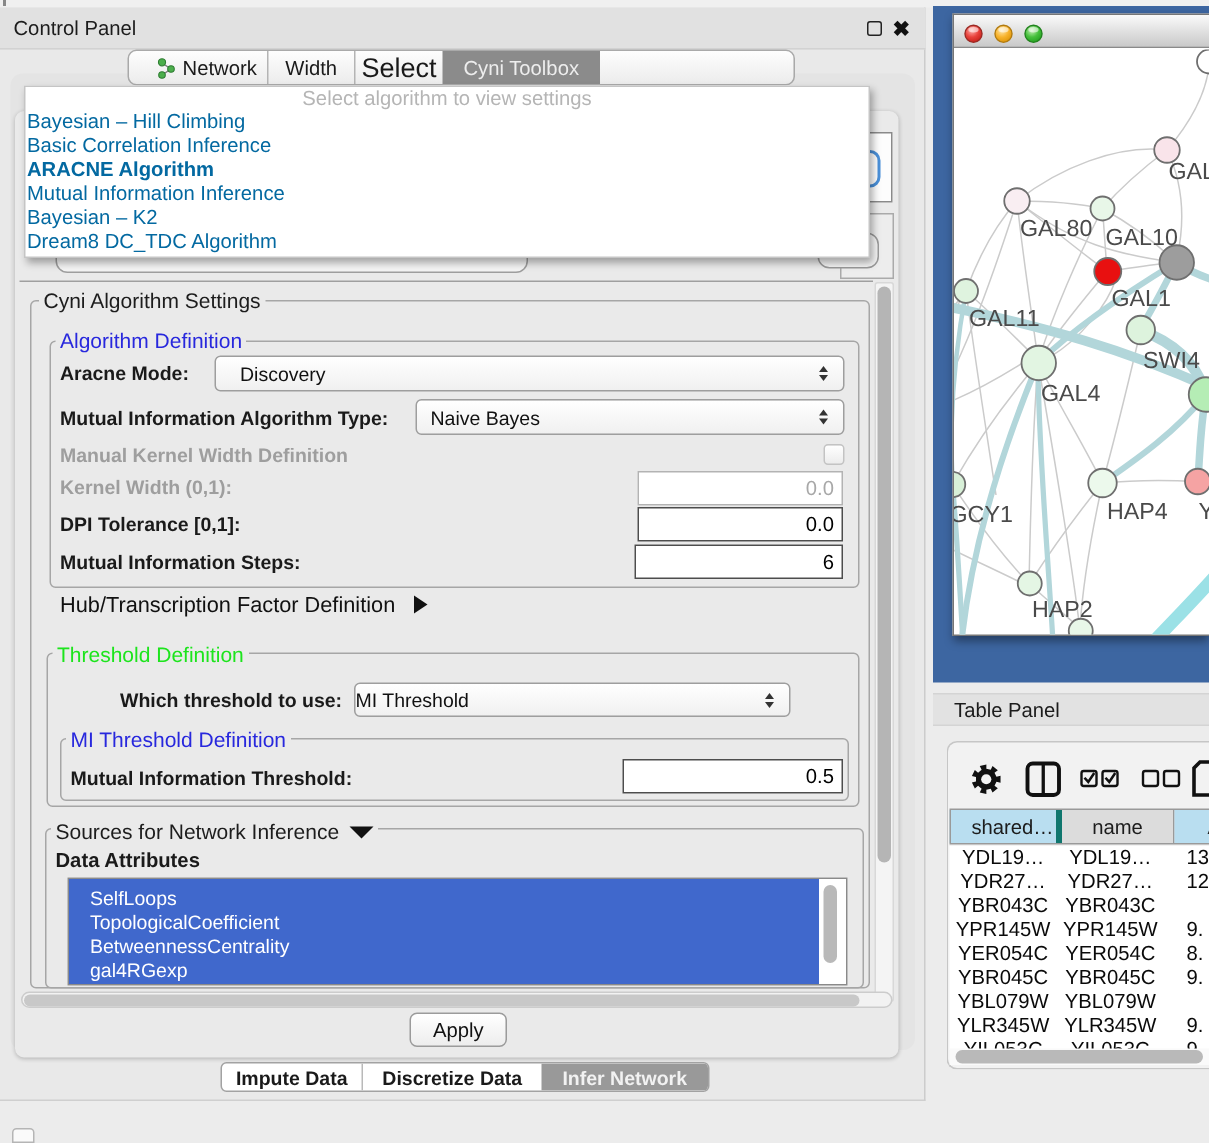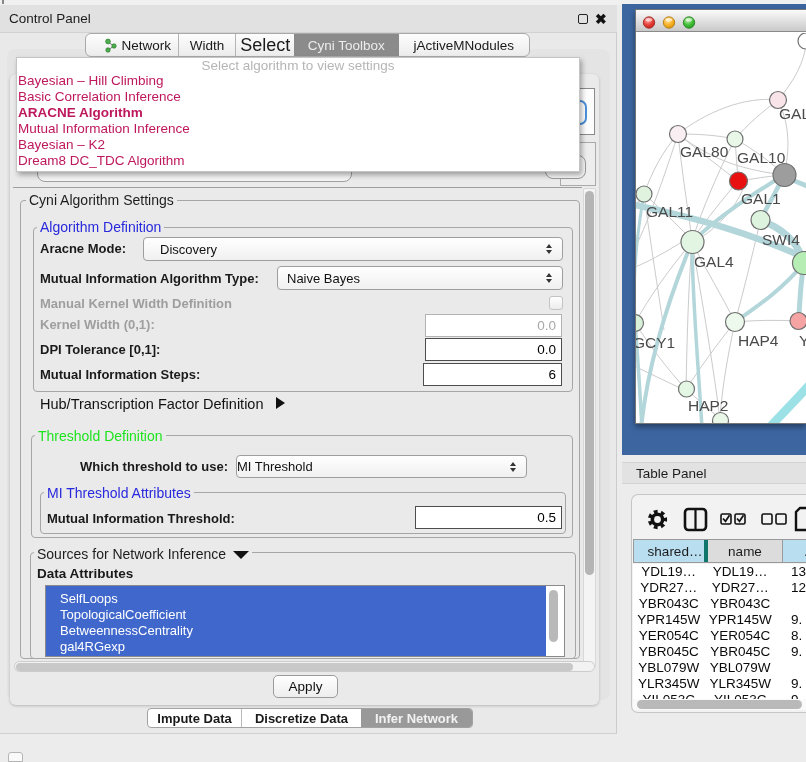--- a/index.html
+++ b/index.html
@@ -29,42 +29,41 @@
     <svg width="13" height="15" viewBox="0 0 13 15" style="margin-right:4px;">
       <line x1="3" y1="4" x2="9" y2="8" stroke="#7a7a7a" stroke-width="1"></line>
       <line x1="3" y1="12" x2="9" y2="8" stroke="#7a7a7a" stroke-width="1"></line>
       <circle cx="3" cy="3.5" r="2.4" fill="#4cae4c" stroke="#2e7d32" stroke-width="0.7"></circle>
       <circle cx="9" cy="8" r="2.2" fill="#4cae4c" stroke="#2e7d32" stroke-width="0.7"></circle>
       <circle cx="3" cy="12" r="2.2" fill="#4cae4c" stroke="#2e7d32" stroke-width="0.7"></circle>
     </svg>Network</div>
   <div style="width:58px;height:100%;display:flex;align-items:center;justify-content:center;font-size:13.5px;color:#1a1a1a;border-right:1px solid #b4b4b4;">Width</div>
   <div style="width:58px;height:100%;display:flex;align-items:center;justify-content:center;font-size:18px;color:#1a1a1a;">Select</div>
   <div style="width:105px;height:100%;display:flex;align-items:center;justify-content:center;font-size:13.5px;color:#ededed;background:#8b8b8b;">Cyni Toolbox</div>
-  <div style="width:131px;height:100%;display:flex;align-items:center;justify-content:center;font-size:13.5px;color:#1a1a1a;">jActiveMNodules</div>
 </div>
 
 <div class="abs" style="left:13px;top:187px;width:569px;height:474px;border-top:1.5px solid #9f9f9f;"></div>
 
 <div class="abs" style="left:583px;top:188px;width:13px;height:480px;background:#f4f4f4;border:1px solid #d8d8d8;border-radius:2px;"></div>
 <div class="abs" style="left:585px;top:191px;width:9px;height:384px;background:#b5b5b5;border-radius:5px;"></div>
 
 <div class="abs" style="left:14px;top:661px;width:581px;height:11px;background:#f2f2f2;border:1px solid #cccccc;border-radius:6px;"></div>
 <div class="abs" style="left:16px;top:662.5px;width:557px;height:8px;background:#c8c8c8;border-radius:5px;"></div>
 
 <div class="abs" style="left:20px;top:200px;width:560px;height:459px;border:1px solid #a6a6a6;border-radius:4px;"></div>
 <div class="abs" style="left:26px;top:192px;background:#eaeaea;padding:0 3px;font-size:14px;color:#1d1d1d;">Cyni Algorithm Settings</div>
 
 <div class="abs" style="left:33px;top:227px;width:540px;height:165px;border:1px solid #a6a6a6;border-radius:4px;"></div>
 <div class="abs" style="left:37px;top:219px;background:#eaeaea;padding:0 3px;font-size:14px;color:#2828dd;">Algorithm Definition</div>
 
 <div class="abs" style="left:31px;top:435px;width:542px;height:103px;border:1px solid #a6a6a6;border-radius:4px;"></div>
 <div class="abs" style="left:35px;top:428px;background:#eaeaea;padding:0 3px;font-size:14px;color:#1de41d;">Threshold Definition</div>
 
 <div class="abs" style="left:40px;top:492px;width:526px;height:42px;border:1px solid #a6a6a6;border-radius:4px;"></div>
-<div class="abs" style="left:44px;top:485px;background:#eaeaea;padding:0 3px;font-size:14px;color:#2828dd;">MI Threshold Attributes</div>
+<div class="abs" style="left:44px;top:485px;background:#eaeaea;padding:0 3px;font-size:14px;color:#2828dd;">MI Threshold Definition</div>
 
 <div class="abs" style="left:30px;top:552px;width:546px;height:107px;border:1px solid #a6a6a6;border-radius:4px;"></div>
 <div class="abs" style="left:34px;top:546px;background:#eaeaea;padding:0 3px;font-size:14px;color:#1d1d1d;">Sources for Network Inference <span style="display:inline-block;width:0;height:0;border-left:8px solid transparent;border-right:8px solid transparent;border-top:8px solid #111;vertical-align:middle;margin-left:3px;"></span></div>
 
 <style>
 .lbl { position:absolute; font-size:13px; font-weight:bold; color:#1a1a1a; }
 .lblg { position:absolute; font-size:13px; font-weight:bold; color:#9e9e9e; }
 .combo { position:absolute; background:linear-gradient(#ffffff,#f0f0f0); border:1px solid #9e9e9e; border-radius:4px; font-size:13px; color:#111; padding-left:10px; display:flex; align-items:center; }
 .arr { position:absolute; right:9px; top:50%; margin-top:-5px; width:7px; height:10px; }
 .arr:before { content:""; position:absolute; left:0; top:0; border-left:3.5px solid transparent; border-right:3.5px solid transparent; border-bottom:4px solid #333; }
@@ -107,21 +106,21 @@
 <div class="abs" style="left:8px;top:752px;width:15px;height:10px;background:#fafafa;border:1px solid #b5b5b5;border-radius:3px 3px 0 0;"></div>
 
 <div class="abs" style="left:37px;top:150px;width:315px;height:32px;background:#f4f4f4;border:1.5px solid #9e9e9e;border-radius:8px;"></div>
 <div class="abs" style="left:548px;top:88px;width:47px;height:47px;background:#fdfdfd;border:1px solid #8a8a8a;"></div>
 <div class="abs" style="left:552px;top:100px;width:35px;height:25px;background:#fff;border:2px solid #4a90d9;border-radius:7px;"></div>
 <div class="abs" style="left:560px;top:142px;width:36px;height:44px;border:1px solid #aaaaaa;background:#ededed;"></div>
 <div class="abs" style="left:545px;top:155px;width:41px;height:24px;background:#f5f5f5;border:1.5px solid #9a9a9a;border-radius:8px;"></div>
 
 <div class="abs" style="left:16px;top:57px;width:564px;height:115px;background:#ffffff;border:1px solid #c5c5c5;box-shadow:2px 3px 5px rgba(0,0,0,0.32);"></div>
 <div class="abs" style="left:16px;top:58px;width:564px;text-align:center;font-size:13.5px;color:#b5b5b5;">Select algorithm to view settings</div>
-<div class="abs" style="left:18px;top:73px;font-size:13.5px;color:#be185d;line-height:16px;">Bayesian – Hill Climbing<br>Basic Correlation Inference<br><b>ARACNE Algorithm</b><br>Mutual Information Inference<br>Bayesian – K2<br>Dream8 DC_TDC Algorithm</div>
+<div class="abs" style="left:18px;top:73px;font-size:13.5px;color:#0369a1;line-height:16px;">Bayesian – Hill Climbing<br>Basic Correlation Inference<br><b>ARACNE Algorithm</b><br>Mutual Information Inference<br>Bayesian – K2<br>Dream8 DC_TDC Algorithm</div>
 
 <div class="abs" style="left:622px;top:4px;width:184px;height:451px;background:#3d66a1;"></div>
 
 <div class="abs" style="left:635px;top:9px;width:171px;height:415px;background:#ffffff;border:1px solid #767676;border-right:none;box-shadow:0 3px 6px rgba(0,0,0,0.4);"></div>
 <div class="abs" style="left:636px;top:10px;width:170px;height:22px;background:linear-gradient(#fafafa,#c9c9c9);border-bottom:1px solid #8a8a8a;"></div>
 <svg class="abs" style="left:636px;top:10px;" width="170" height="22" viewBox="0 0 170 22">
   <defs>
     <radialGradient id="tl-r" cx="0.4" cy="0.3" r="0.8">
         <stop offset="0" stop-color="#ffb0ac"></stop>
         <stop offset="0.5" stop-color="#e8423c"></stop>

